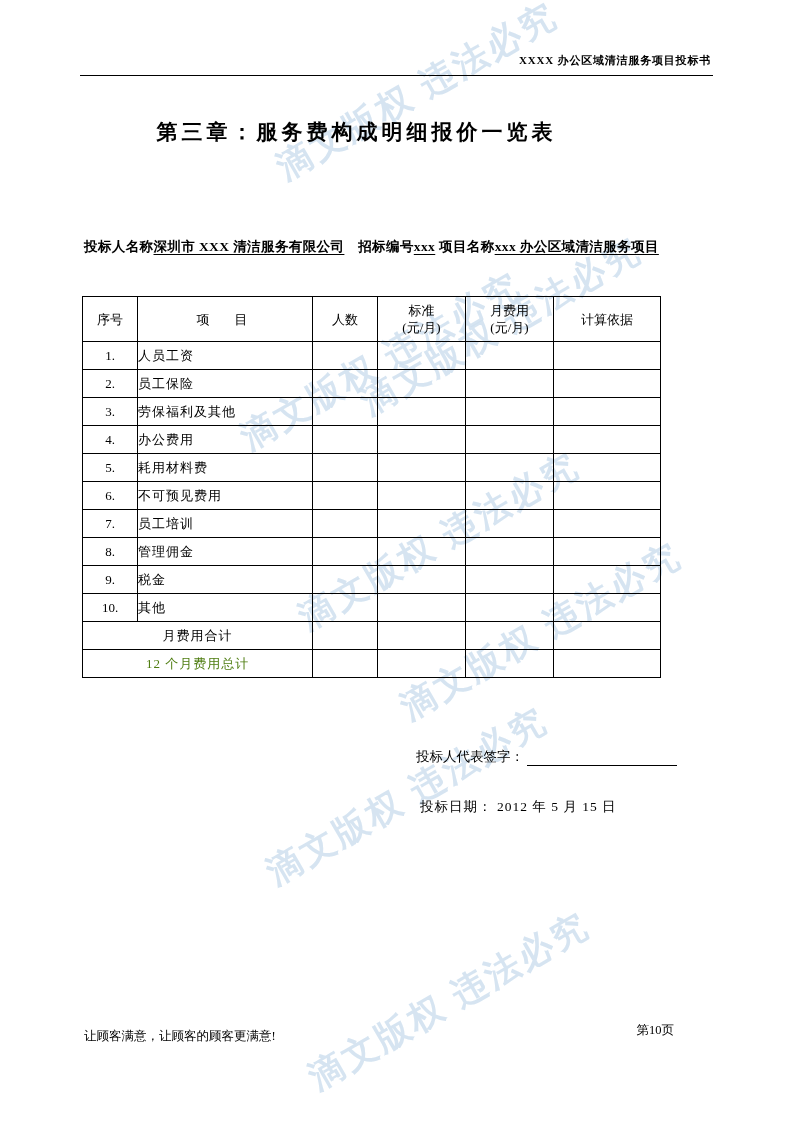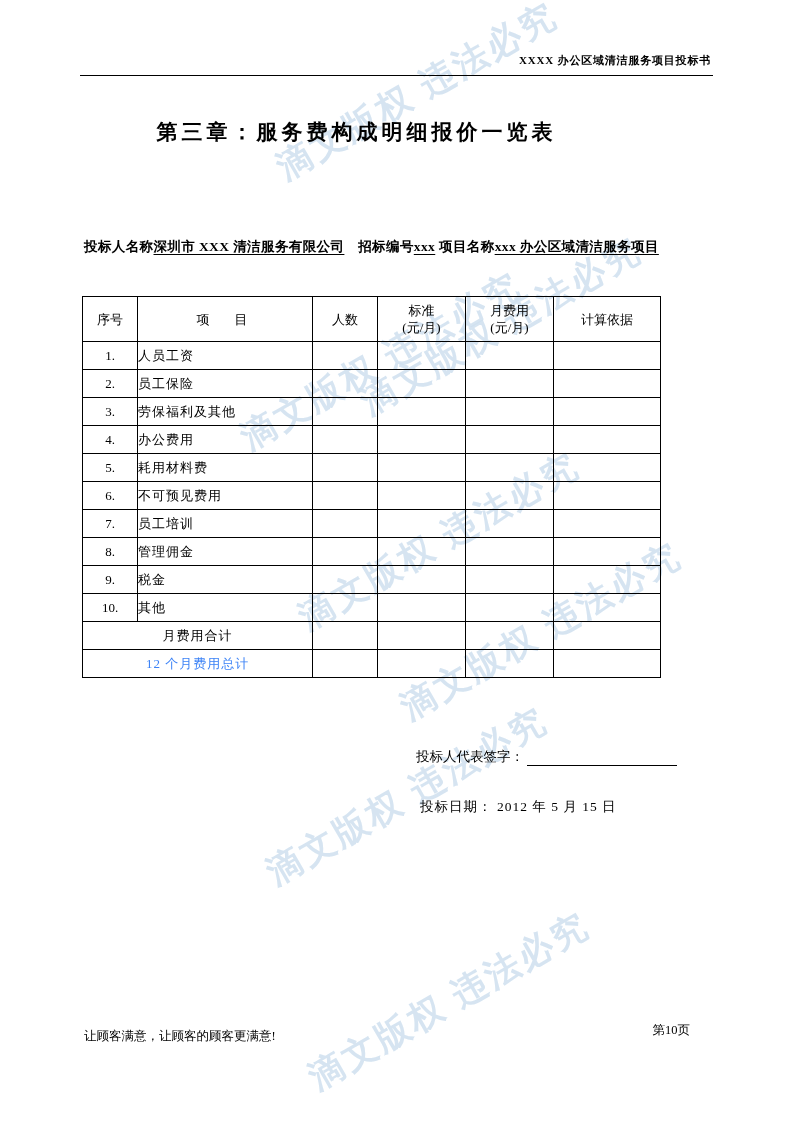--- a/index.html
+++ b/index.html
@@ -99,21 +99,21 @@
   .c-no { width: 55px; text-align: center; }
   .c-item { width: 175px; }
   .c-num { width: 65px; }
   .c-std { width: 88px; }
   .c-mon { width: 88px; }
   .c-basis { width: 107px; }
   td.no-cell { text-align: center; padding-right: 14px; }
   td.item-cell { padding-left: 22px; letter-spacing: 1px; }
   td.total-cell { text-align: center; padding-right: 42px; letter-spacing: 1px; }
   td.total-cell2 { text-align: center; padding-right: 28px; letter-spacing: 1px; }
-  .blue { color: #3b82f6; }
+  .blue { color: #4d7c0f; }
   .hdr-item { letter-spacing: 6px; }
   
   .sig {
     position: absolute;
     left: 380px;
     top: 748px;
     width: 340px;
     font-size: 13.5px;
   }
   .sig-row {
@@ -138,21 +138,21 @@
     font-size: 12.5px;
   }
   .footer-left {
     position: absolute;
     left: 0;
     top: 6px;
     font-family: Liberation Serif, serif;
   }
   .footer-right {
     position: absolute;
-    right: 24px;
+    right: 40px;
     top: 0;
     margin-left: 20px;
   }
   
   .wm {
     position: absolute;
     color: #cfe0ef;
     opacity: 0.85;
     font-size: 35px;
     font-weight: bold;

